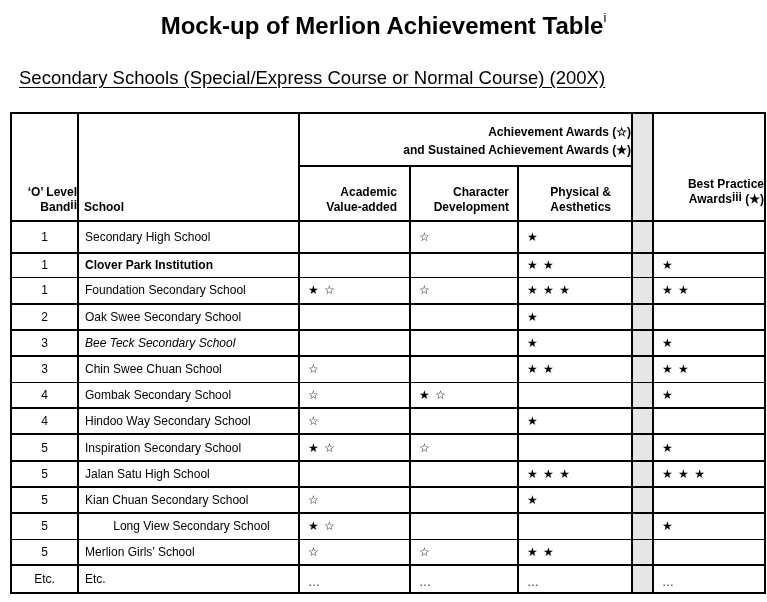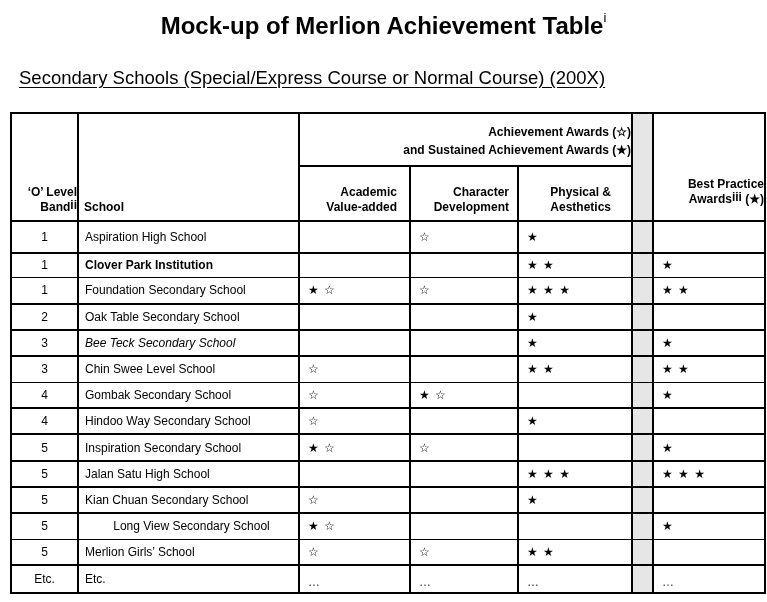--- a/index.html
+++ b/index.html
@@ -60,21 +60,21 @@
   <tr style="height:55px">
     <td class="hdr hdr-bottom thick-r" style="padding-left:8px;padding-right:12px">Academic Value-added</td>
     <td class="hdr hdr-bottom thick-r" style="padding-left:20px;padding-right:8px">Character Development</td>
     <td class="hdr hdr-bottom thick-r" style="padding-left:20px;padding-right:20px">Physical &amp; Aesthetics</td>
   </tr>
 
   </tbody>
     <tbody id="rows">
       <tr style="height: 32px;">
         <td class="band outer-l thick-r" style="border-top: 2px solid rgb(0, 0, 0);">1</td>
-        <td class="school thick-r" style="border-top: 2px solid rgb(0, 0, 0);">Aspiration High School</td>
+        <td class="school thick-r" style="border-top: 2px solid rgb(0, 0, 0);">Secondary High School</td>
         <td class="stars thick-r" style="border-top: 2px solid rgb(0, 0, 0);"></td>
         <td class="stars thick-r" style="border-top: 2px solid rgb(0, 0, 0);">☆</td>
         <td class="stars thick-r" style="border-top: 2px solid rgb(0, 0, 0);">★</td>
         <td class="sep thick-r" style="border-top: 2px solid rgb(0, 0, 0);"></td>
         <td class="stars outer-r" style="border-top: 2px solid rgb(0, 0, 0);"></td>
       </tr>
       <tr style="height: 24px;">
         <td class="band outer-l thick-r" style="border-top: 2px solid rgb(0, 0, 0);">1</td>
         <td class="school thick-r" style="border-top: 2px solid rgb(0, 0, 0); font-weight: bold;">Clover Park Institution</td>
         <td class="stars thick-r" style="border-top: 2px solid rgb(0, 0, 0);"></td>
@@ -87,39 +87,39 @@
         <td class="band outer-l thick-r">1</td>
         <td class="school thick-r">Foundation Secondary School</td>
         <td class="stars thick-r">★ ☆</td>
         <td class="stars thick-r">☆</td>
         <td class="stars thick-r">★ ★ ★</td>
         <td class="sep thick-r"></td>
         <td class="stars outer-r">★ ★</td>
       </tr>
       <tr style="height: 26px;">
         <td class="band outer-l thick-r" style="border-top: 2px solid rgb(0, 0, 0);">2</td>
-        <td class="school thick-r" style="border-top: 2px solid rgb(0, 0, 0);">Oak Table Secondary School</td>
+        <td class="school thick-r" style="border-top: 2px solid rgb(0, 0, 0);">Oak Swee Secondary School</td>
         <td class="stars thick-r" style="border-top: 2px solid rgb(0, 0, 0);"></td>
         <td class="stars thick-r" style="border-top: 2px solid rgb(0, 0, 0);"></td>
         <td class="stars thick-r" style="border-top: 2px solid rgb(0, 0, 0);">★</td>
         <td class="sep thick-r" style="border-top: 2px solid rgb(0, 0, 0);"></td>
         <td class="stars outer-r" style="border-top: 2px solid rgb(0, 0, 0);"></td>
       </tr>
       <tr style="height: 26px;">
         <td class="band outer-l thick-r" style="border-top: 2px solid rgb(0, 0, 0);">3</td>
         <td class="school thick-r" style="border-top: 2px solid rgb(0, 0, 0); font-style: italic;">Bee Teck Secondary School</td>
         <td class="stars thick-r" style="border-top: 2px solid rgb(0, 0, 0);"></td>
         <td class="stars thick-r" style="border-top: 2px solid rgb(0, 0, 0);"></td>
         <td class="stars thick-r" style="border-top: 2px solid rgb(0, 0, 0);">★</td>
         <td class="sep thick-r" style="border-top: 2px solid rgb(0, 0, 0);"></td>
         <td class="stars outer-r" style="border-top: 2px solid rgb(0, 0, 0);">★</td>
       </tr>
       <tr style="height: 26px;">
         <td class="band outer-l thick-r" style="border-top: 2px solid rgb(0, 0, 0);">3</td>
-        <td class="school thick-r" style="border-top: 2px solid rgb(0, 0, 0);">Chin Swee Level School</td>
+        <td class="school thick-r" style="border-top: 2px solid rgb(0, 0, 0);">Chin Swee Chuan School</td>
         <td class="stars thick-r" style="border-top: 2px solid rgb(0, 0, 0);">☆</td>
         <td class="stars thick-r" style="border-top: 2px solid rgb(0, 0, 0);"></td>
         <td class="stars thick-r" style="border-top: 2px solid rgb(0, 0, 0);">★ ★</td>
         <td class="sep thick-r" style="border-top: 2px solid rgb(0, 0, 0);"></td>
         <td class="stars outer-r" style="border-top: 2px solid rgb(0, 0, 0);">★ ★</td>
       </tr>
       <tr style="height: 26px;">
         <td class="band outer-l thick-r">4</td>
         <td class="school thick-r">Gombak Secondary School</td>
         <td class="stars thick-r">☆</td>

